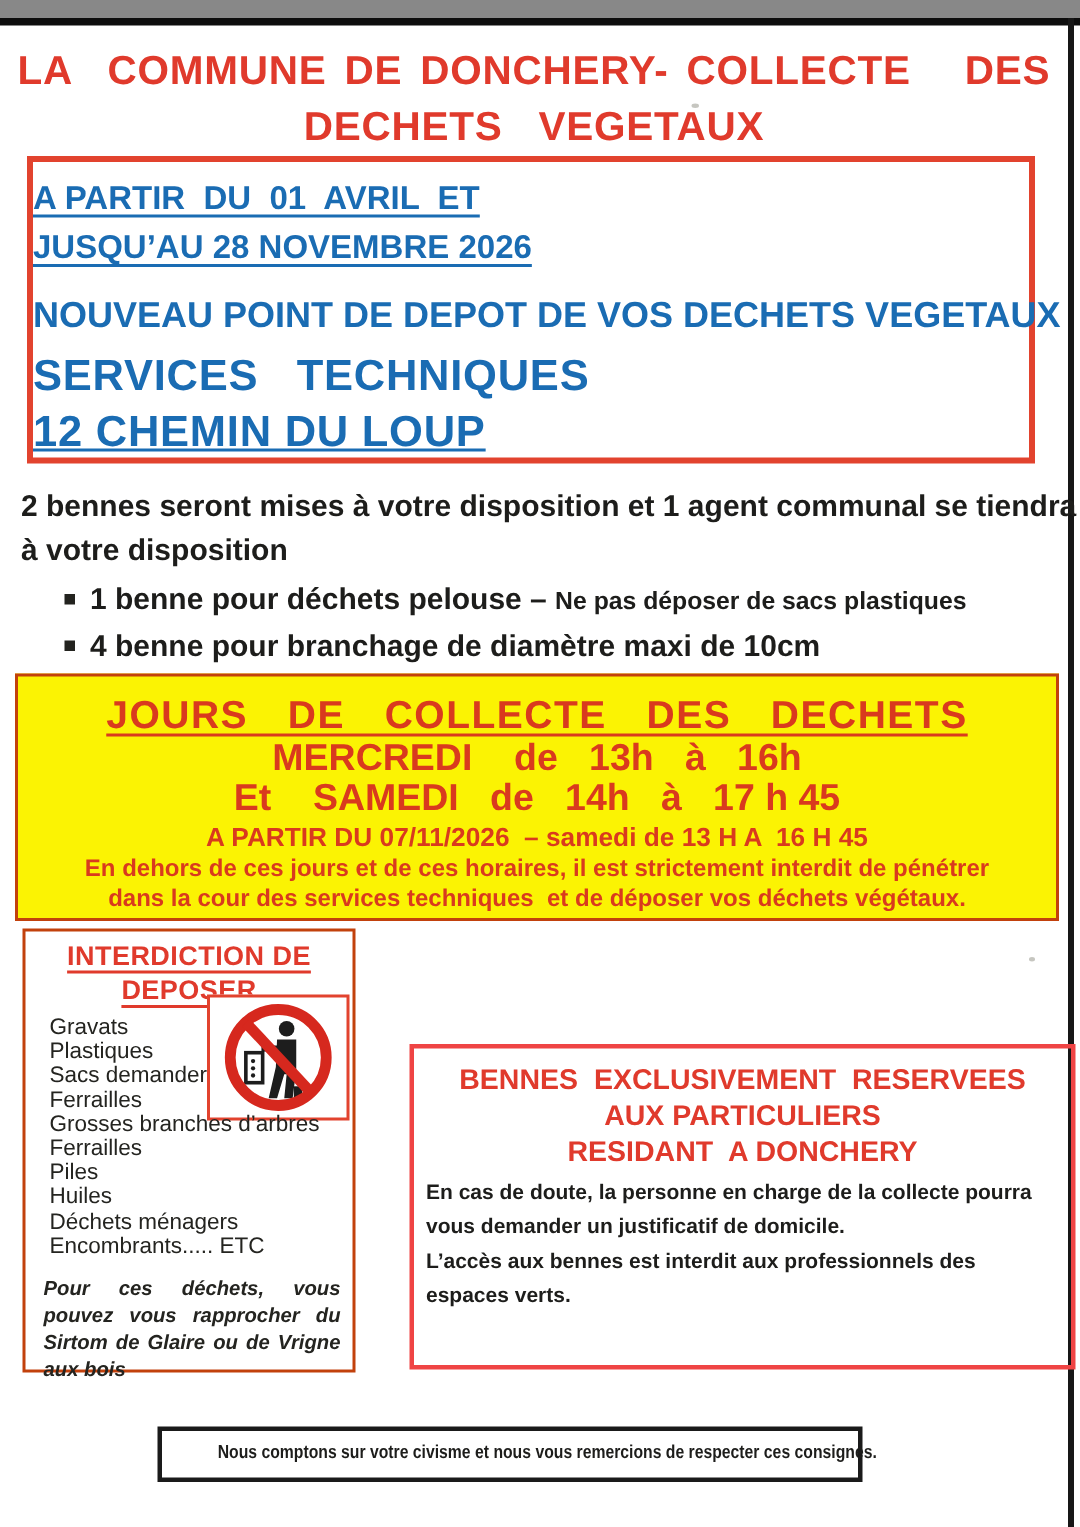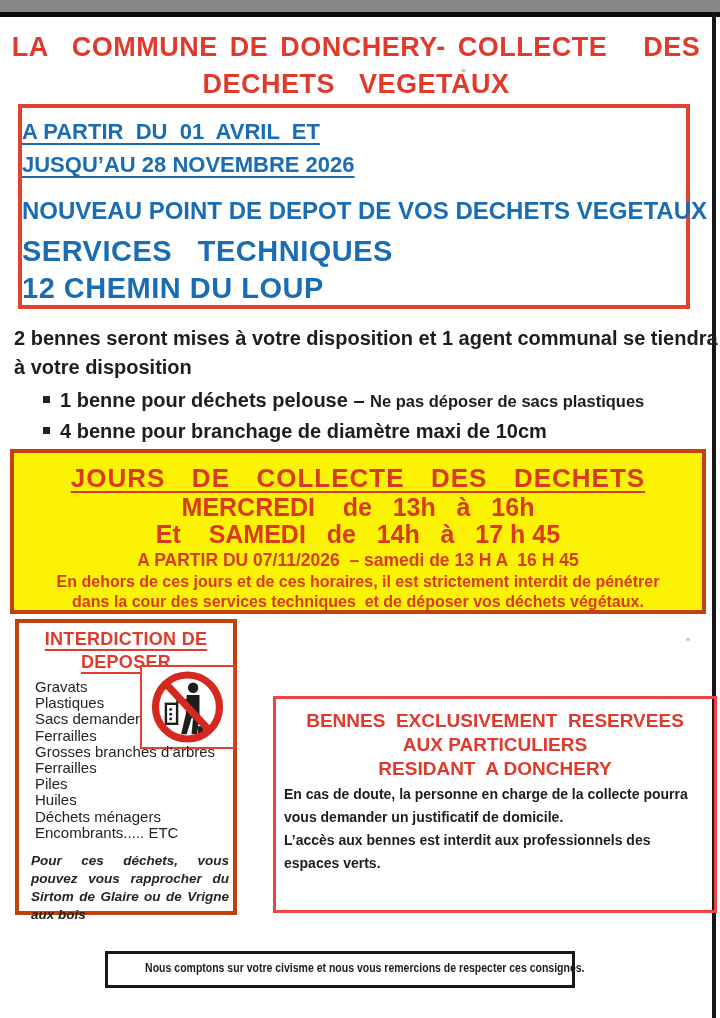--- a/index.html
+++ b/index.html
@@ -23,43 +23,43 @@
   .title-line { font-size:27px; line-height:37px; letter-spacing:.5px; word-spacing:4px; white-space:pre; }
 
   
   .depot-box { position:absolute; left:18px; top:92px; width:672px; height:205px;
                border:4px solid #e2432e; box-sizing:border-box; text-align:left;
                color:#1a6cb3; font-weight:bold; }
   .depot-period { font-size:22px; line-height:33px; white-space:pre; }
   .depot-period.first { margin-top:7px; }
   .depot-announcement { margin-top:15px; font-size:24px; line-height:30px; white-space:pre; }
   .depot-loc1 { margin-top:7px; font-size:29px; line-height:37px; letter-spacing:.5px; white-space:pre; }
-  .depot-loc2 { font-size:29px; line-height:37px; letter-spacing:.5px; white-space:pre; }
+  .depot-loc2 { font-size:29px; line-height:37px; letter-spacing:.5px; white-space:pre;text-decoration:underline; }
 
   
   .intro { position:absolute; left:14px; top:312px; width:706px; font-weight:bold;
            font-size:20px; line-height:29px; }
   .intro-list { list-style:none; margin:4px 0 0 0; padding:0 0 0 46px; }
   .intro-list li { position:relative; line-height:28px; margin-top:2px; }
   .sq-bullet { position:absolute; left:-17px; top:10px; width:7px; height:7px; background:#23231f; }
   .b-note { font-size:16.5px; }
 
   
   .schedule-box { position:absolute; left:10px; top:437px; width:696px; height:165px;
-                  background:#fbf303; border:4px solid #c2410c; box-sizing:border-box;
+                  background:#fbf303; border:2px solid #c2410c; box-sizing:border-box;
                   text-align:center; font-weight:bold; color:#d93a1e; }
   .sched-title { margin-top:9px; font-size:26px; line-height:32px; letter-spacing:1px;
                  word-spacing:5px; white-space:pre; }
   .sched-line  { font-size:25px; line-height:27px; white-space:pre; }
   .sched-line3 { font-size:17.5px; line-height:24px; white-space:pre; }
   .sched-warn  { font-size:16px;  line-height:20px; white-space:pre; }
 
   
   .forbidden-box { position:absolute; left:15px; top:607px; width:222px; height:296px;
-                   border:4px solid #c2410c; box-sizing:border-box; }
+                   border:2px solid #c2410c; box-sizing:border-box; }
   .forb-title { text-align:center; color:#e03a2c; font-weight:bold; font-size:18px;
                 line-height:23px; letter-spacing:.3px; }
   .forb-title.first { margin-top:5px; }
   .no-litter { position:absolute; left:121px; top:42px; width:95px; height:84px;
                border:2px solid #e2432e; background:#fff; box-sizing:border-box; }
   .no-litter svg { display:block; width:100%; height:100%; }
   .forb-list { position:absolute; left:16px; top:56px; margin:0; padding:0; list-style:none;
                font-size:15px; line-height:16.2px; color:#242420; }
   .forb-note { position:absolute; left:12px; top:229px; width:198px; margin:0;
                font-style:italic; font-weight:bold; font-size:13.5px; line-height:18px;

